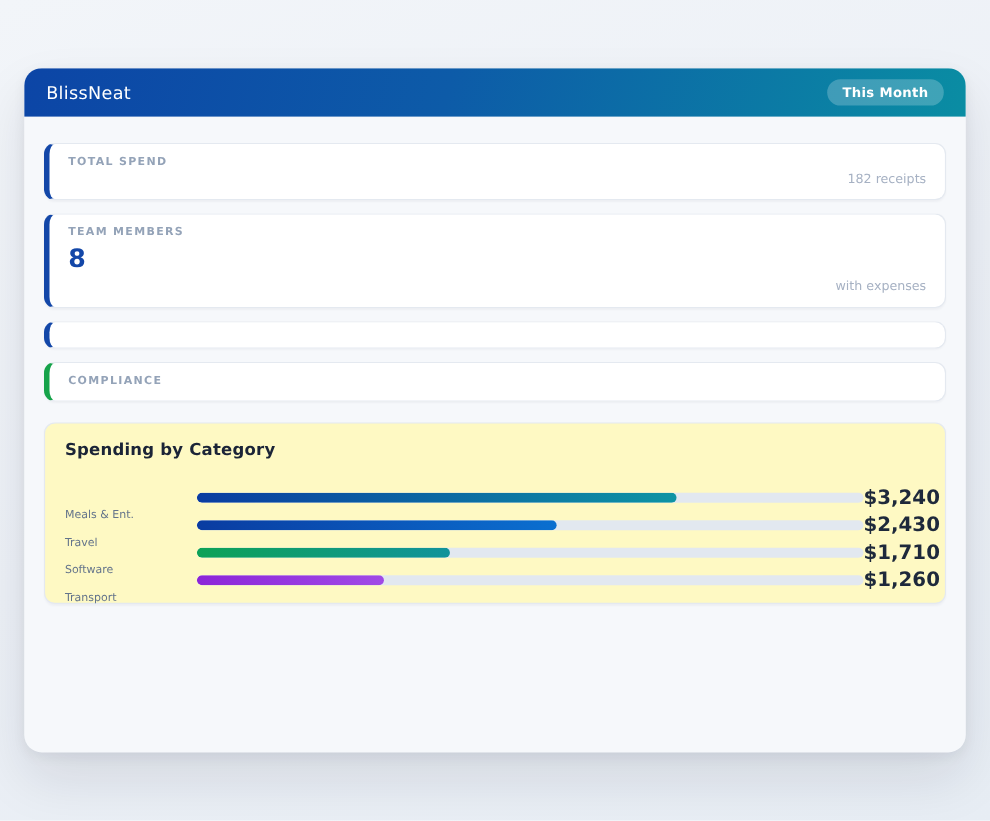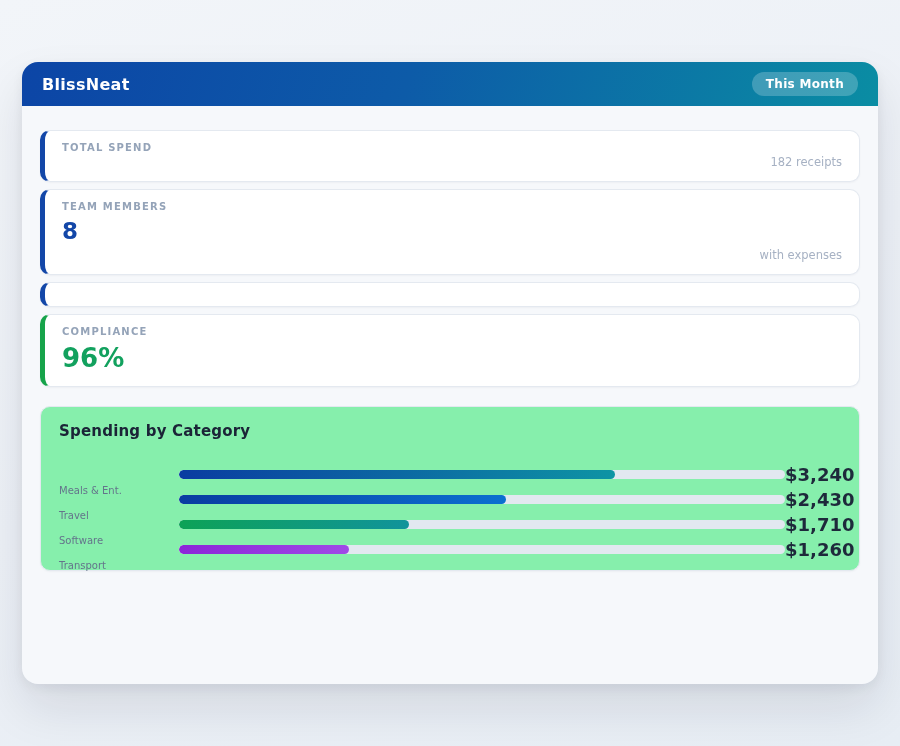--- a/index.html
+++ b/index.html
@@ -18,47 +18,47 @@
     border-radius: 16px;
     box-shadow: 0 24px 48px rgba(15,23,42,.10), 0 4px 12px rgba(15,23,42,.06);
     overflow: hidden;
   }
   .app-header {
     height: 44px;
     display: flex; align-items: center; justify-content: space-between;
     padding: 0 20px;
     background: linear-gradient(105deg, #0c45a6 0%, #0d5ba8 45%, #0a8da3 100%);
   }
-  .app-title { color: #ffffff; font-weight: bold; font-size: 16px; letter-spacing: .3px; }
+  .app-title { color: #ffffff; font-weight: normal; font-size: 16px; letter-spacing: .3px; }
   .badge {
     background: rgba(255,255,255,.22);
     color: #ffffff; font-weight: bold; font-size: 12px;
     padding: 5px 14px; border-radius: 999px; letter-spacing: .3px;
     cursor: pointer;
   }
   .content { padding: 24px 18px 0; }
   .stat-card {
     background: #ffffff;
     border: 1px solid #e4e9f0;
     border-left: 5px solid #1347a8;
     border-radius: 10px;
     padding: 11px 17px 12px;
-    margin-bottom: 7px;
+    margin-bottom: 12px;
     box-shadow: 0 1px 2px rgba(15,23,42,.04);
   }
   .stat-label {
     font-size: 10px; font-weight: bold; letter-spacing: 1.2px;
     color: #94a3b8; text-transform: uppercase;
   }
   .stat-value { font-size: 23px; font-weight: bold; color: #1347a8; margin-top: 5px; line-height: 1.25; }
   .stat-value.lg { font-size: 26px; }
   .stat-sub { font-size: 11.5px; color: #a6b1c3; margin-top: 2px; text-align: right; }
   .spend-card {
     margin-top: 19px;
-    background: #86efac;
+    background: #fef9c3;
     border: 1px solid #e4e9f0;
     border-radius: 10px;
     padding: 15px 18px 17px;
     box-shadow: 0 1px 2px rgba(15,23,42,.04);
   }
   .spend-title { margin: 0 0 13px; font-size: 15px; font-weight: bold; color: #1b2437; letter-spacing: .2px; }
   .cat-row { display: grid; grid-template-columns: 120px 1fr 56px; align-items: center; height: 25px; }
   .cat-label { font-size: 10px; color: #64748b; margin-top: 32px; }
   .cat-track { height: 9px; border-radius: 5px; background: #e2e8f0; overflow: hidden; }
   .cat-fill { height: 100%; border-radius: 5px; }
@@ -82,21 +82,20 @@
         <div class="stat-card" style="border-left-color: rgb(19, 71, 168);">
     <div class="stat-label">TEAM MEMBERS</div>
     <div class="stat-value" style="color: rgb(19, 71, 168);">8</div>
     <div class="stat-sub">with expenses</div>
   </div>
         <div class="stat-card" style="border-left-color: rgb(19, 71, 168);">
 
   </div>
         <div class="stat-card" style="border-left-color: rgb(22, 163, 74);">
     <div class="stat-label">COMPLIANCE</div>
-    <div class="stat-value lg" style="color: rgb(18, 161, 94);">96%</div>
 
   </div>
       </section>
 
     <section class="spend-card">
       <h2 class="spend-title">Spending by Category</h2>
       <div id="category-rows">
           <div class="cat-row">
     <div class="cat-label">Meals &amp; Ent.</div>
     <div class="cat-track">

